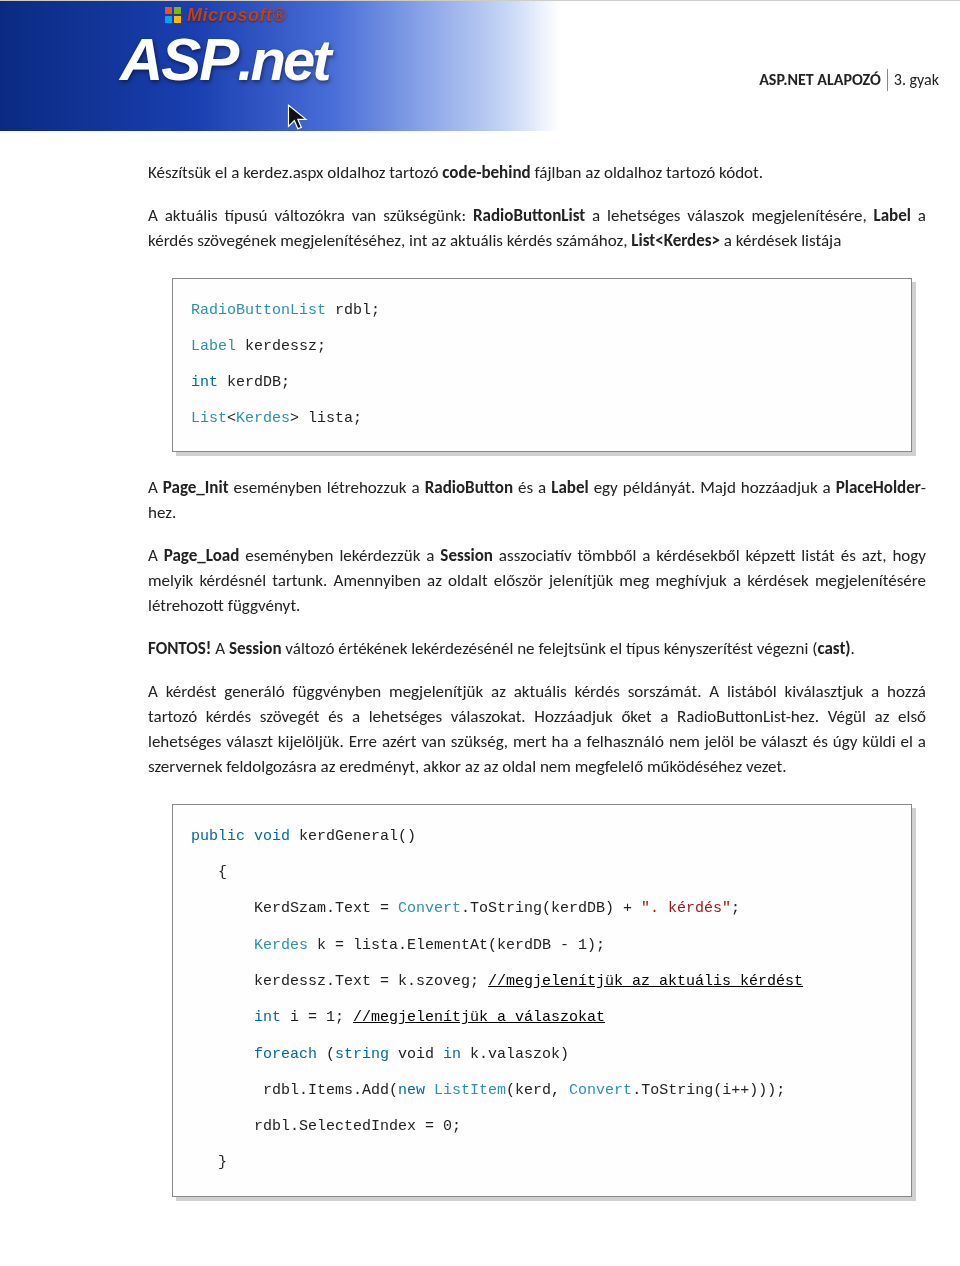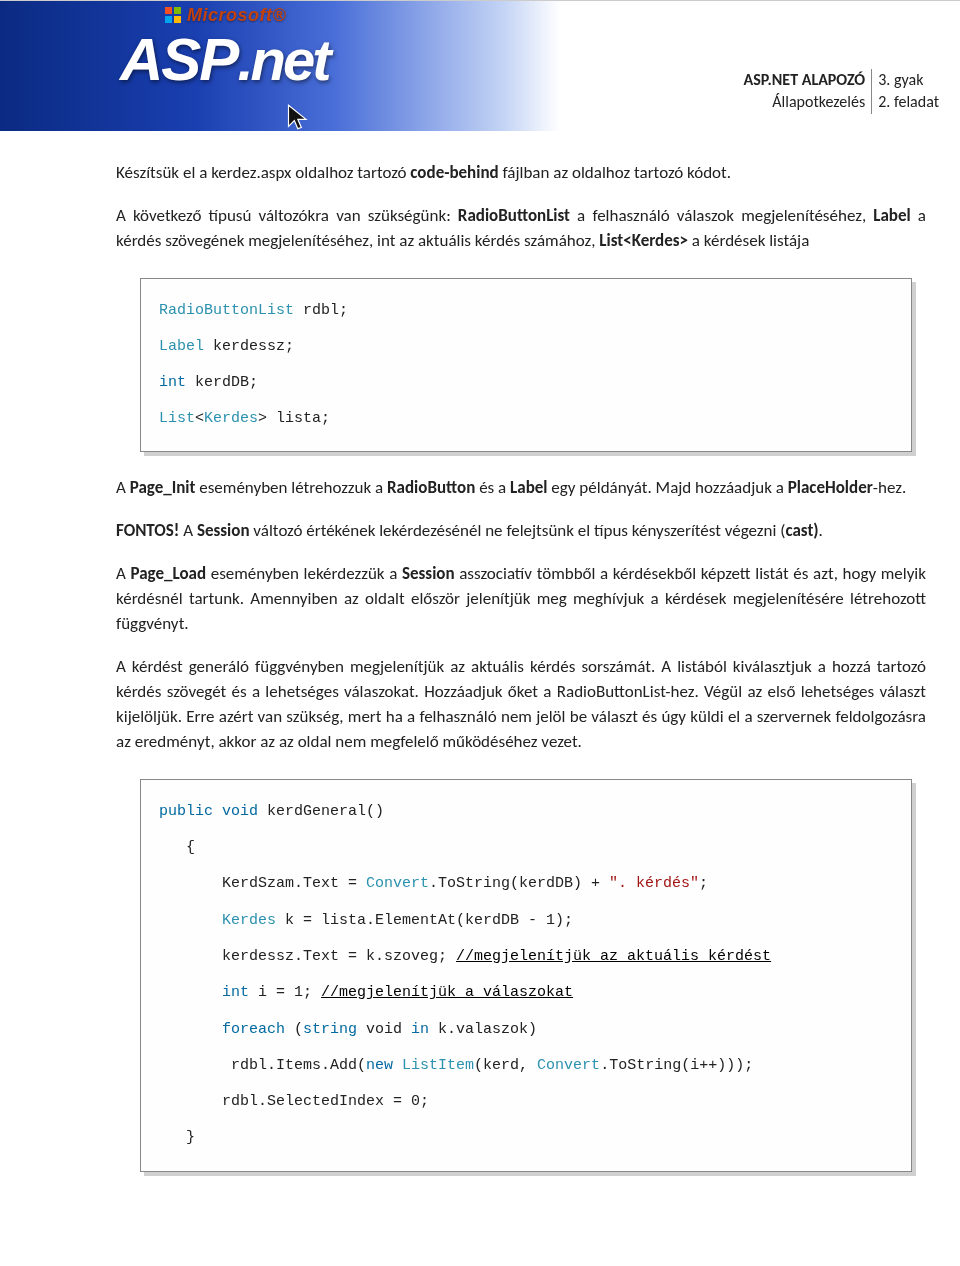--- a/index.html
+++ b/index.html
@@ -92,20 +92,21 @@
   .header-right table { border-collapse: collapse; }
   .header-right td { padding: 0 6px; }
   .header-right .col1 { text-align: right; border-right: 1px solid #888; }
   .header-right .col2 { text-align: left; }
   .header-right .bold { font-weight: bold; }
 
   .content {
     padding: 30px 34px 20px 116px;
     font-size: 17px;
     line-height: 1.47;
+    margin-left: 32px;
   }
   .content p {
     margin: 0 0 18px 0;
     text-align: justify;
   }
   .content b { font-weight: bold; }
 
   .codebox {
     margin: 24px 14px 24px 24px;
     border: 1px solid #888;
@@ -139,54 +140,50 @@
         </svg>
     </div>
   </div>
   <div class="header-right">
     <table>
       <tbody>
           <tr>
         <td class="col1 bold">ASP.NET ALAPOZÓ</td>
         <td class="col2">3. gyak</td>
       </tr>
-      <tr>
-        <td class="col1">Állapotkezelés</td>
-        <td class="col2">2. feladat</td>
-      </tr>
     </tbody>
       </table>
   </div>
 </div>
 
 <div class="content">
 
   <p>
     <span>Készítsük el a kerdez.aspx oldalhoz tartozó </span><b>code-behind</b><span> fájlban az oldalhoz tartozó kódot.</span>
   </p>
 
   <p>
-    <span>A következő típusú változókra van szükségünk: </span><b>RadioButtonList</b><span> a felhasználó válaszok megjelenítéséhez, </span><b>Label</b><span> a kérdés szövegének megjelenítéséhez, int az aktuális kérdés számához, </span><b>List&lt;Kerdes&gt;</b><span> a kérdések listája</span>
+    <span>A aktuális típusú változókra van szükségünk: </span><b>RadioButtonList</b><span> a lehetséges válaszok megjelenítésére, </span><b>Label</b><span> a kérdés szövegének megjelenítéséhez, int az aktuális kérdés számához, </span><b>List&lt;Kerdes&gt;</b><span> a kérdések listája</span>
   </p>
 
   <div class="codebox"><span class="kw-teal">RadioButtonList</span><span> rdbl;</span>
 <span class="kw-teal">Label</span><span> kerdessz;</span>
 <span class="kw-blue">int</span><span> kerdDB;</span>
 <span class="kw-teal">List</span><span>&lt;</span><span class="kw-teal">Kerdes</span><span>&gt; lista;</span></div>
 
   <p>
     <span>A </span><b>Page_Init</b><span> eseményben létrehozzuk a </span><b>RadioButton</b><span> és a </span><b>Label</b><span> egy példányát. Majd hozzáadjuk a </span><b>PlaceHolder</b><span>-hez.</span>
   </p>
 
   <p>
-    <b>FONTOS!</b><span> A </span><b>Session</b><span> változó értékének lekérdezésénél ne felejtsünk el típus kényszerítést végezni (</span><b>cast)</b><span>.</span>
+    <span>A </span><b>Page_Load</b><span> eseményben lekérdezzük a </span><b>Session</b><span> asszociatív tömbből a kérdésekből képzett listát és azt, hogy melyik kérdésnél tartunk. Amennyiben az oldalt először jelenítjük meg meghívjuk a kérdések megjelenítésére létrehozott függvényt.</span>
   </p>
 
   <p>
-    <span>A </span><b>Page_Load</b><span> eseményben lekérdezzük a </span><b>Session</b><span> asszociatív tömbből a kérdésekből képzett listát és azt, hogy melyik kérdésnél tartunk. Amennyiben az oldalt először jelenítjük meg meghívjuk a kérdések megjelenítésére létrehozott függvényt.</span>
+    <b>FONTOS!</b><span> A </span><b>Session</b><span> változó értékének lekérdezésénél ne felejtsünk el típus kényszerítést végezni (</span><b>cast)</b><span>.</span>
   </p>
 
   <p>A kérdést generáló függvényben megjelenítjük az aktuális kérdés sorszámát. A listából kiválasztjuk a hozzá tartozó kérdés szövegét és a lehetséges válaszokat. Hozzáadjuk őket a RadioButtonList-hez. Végül az első lehetséges választ kijelöljük. Erre azért van szükség, mert ha a felhasználó nem jelöl be választ és úgy küldi el a szervernek feldolgozásra az eredményt, akkor az az oldal nem megfelelő működéséhez vezet.</p>
 
   <div class="codebox" style="line-height:2.42;"><span class="kw-blue">public</span><span> </span><span class="kw-blue">void</span><span> kerdGeneral()</span>
 <span>   {</span>
 <span>       KerdSzam.Text = </span><span class="kw-teal">Convert</span><span>.ToString(kerdDB) + </span><span class="kw-red">". kérdés"</span><span>;</span>
 <span>       </span><span class="kw-teal">Kerdes</span><span> k = lista.ElementAt(kerdDB - 1);</span>
 <span>       kerdessz.Text = k.szoveg; </span><span class="kw-green">//megjelenítjük az aktuális kérdést</span>
 <span>       </span><span class="kw-blue">int</span><span> i = 1; </span><span class="kw-green">//megjelenítjük a válaszokat</span>

